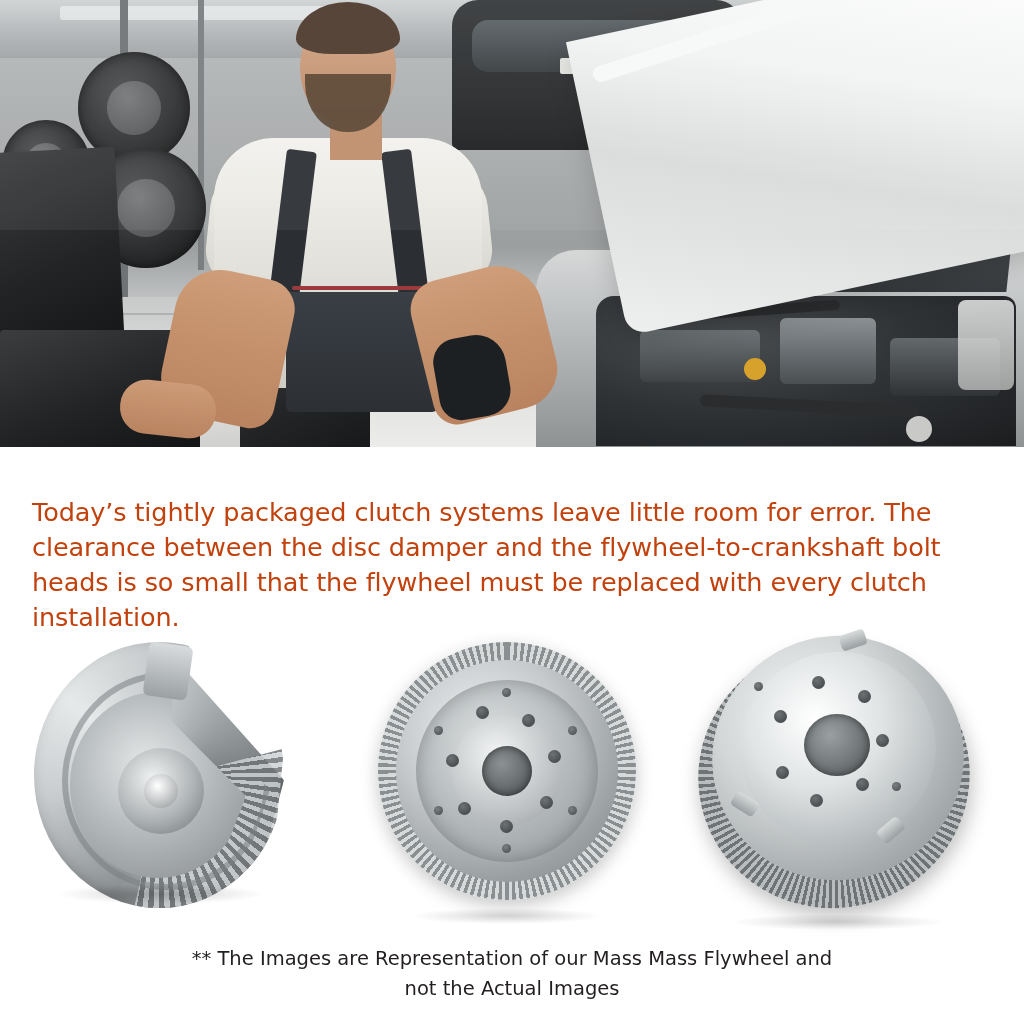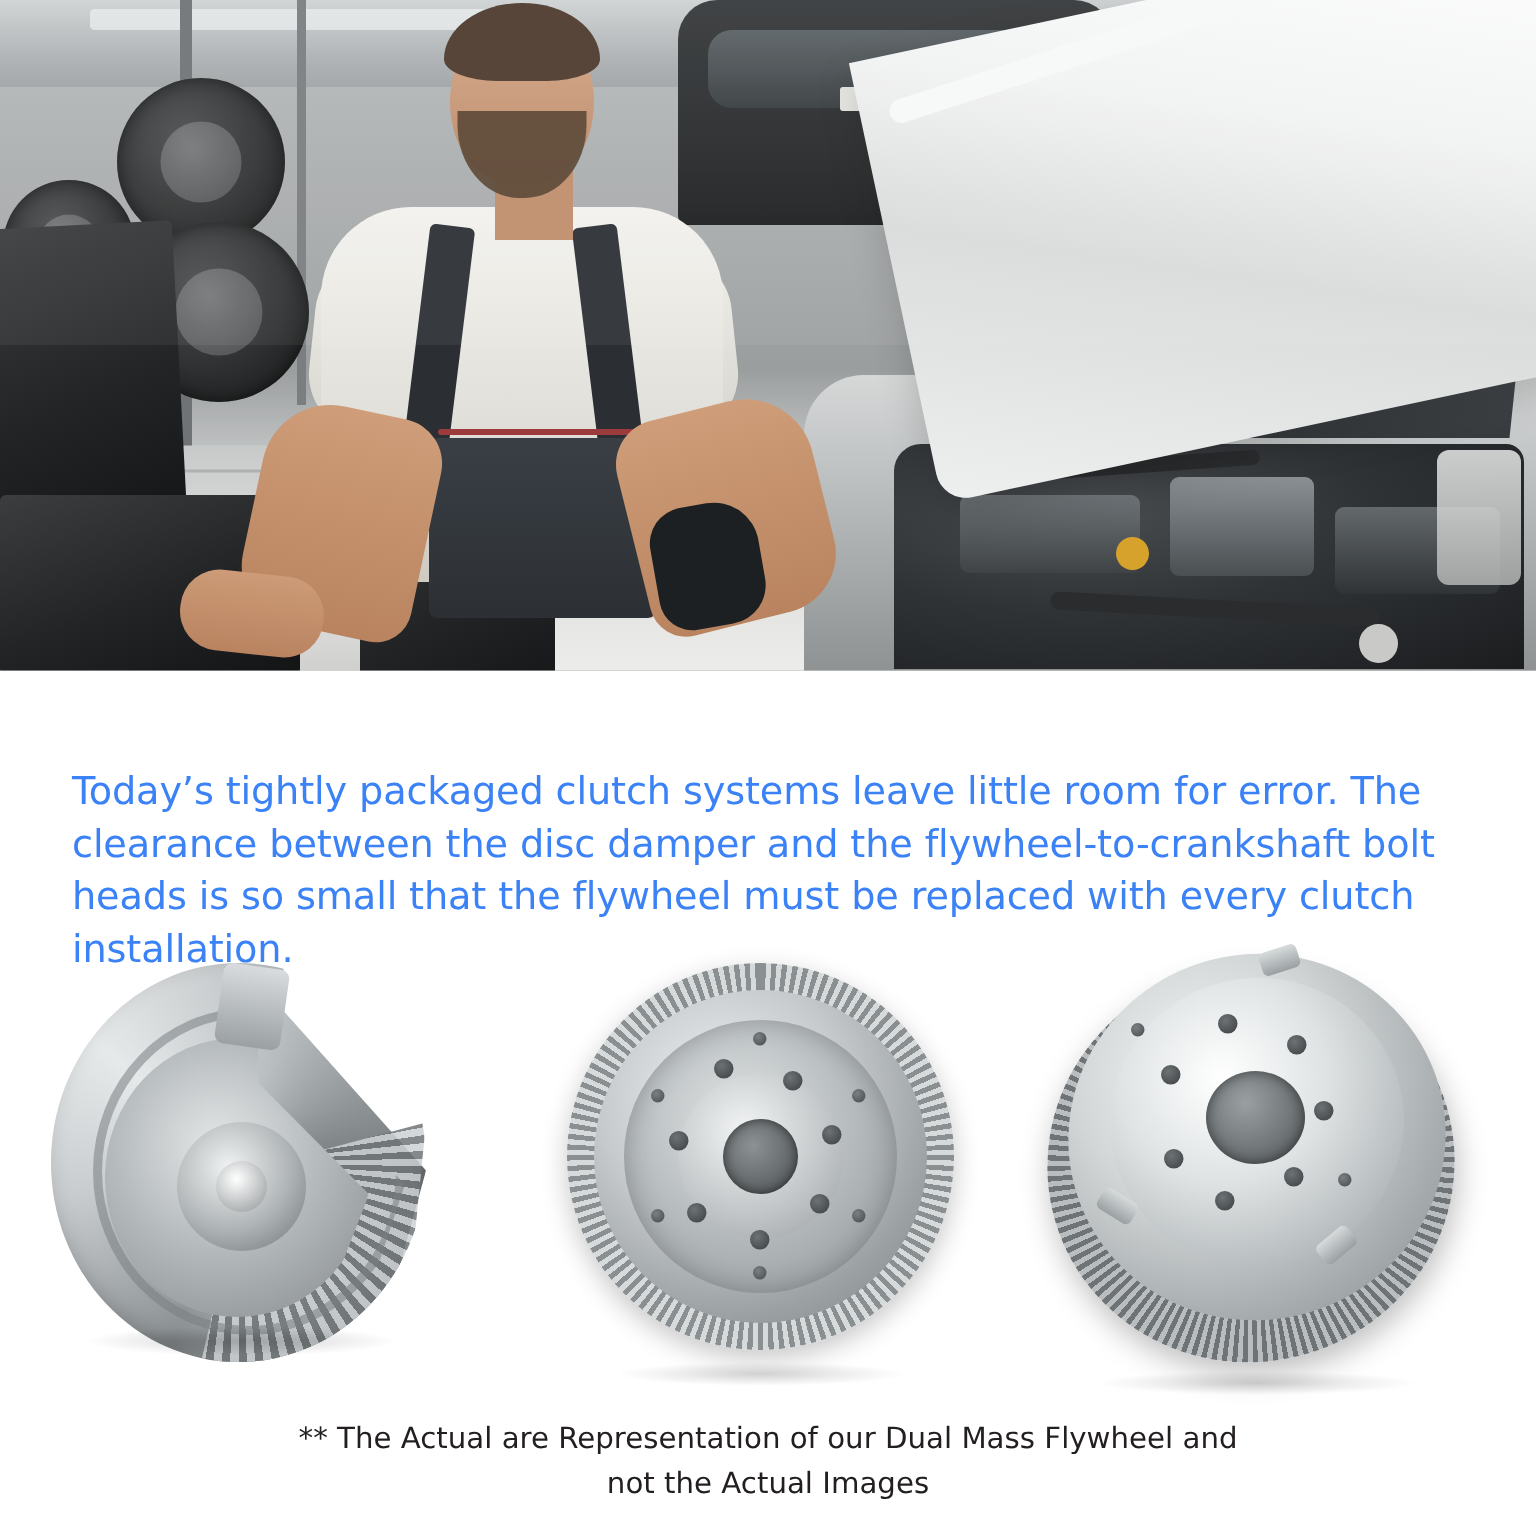--- a/index.html
+++ b/index.html
@@ -264,25 +264,25 @@
 
   
   .copy {
     position: absolute;
     left: 0; top: 447px;
     width: 1024px;
     padding: 48px 30px 0 32px;
     box-sizing: border-box;
   }
   .copy p {
-    margin: 16px;
+    margin: 0;
     font-family: "DejaVu Sans", sans-serif;
     font-size: 25.5px;
     line-height: 35px;
-    color: #3b82f6;
+    color: #c2410c;
     letter-spacing: -0.1px;
   }
 
   
   .products {
     position: absolute;
     left: 0; top: 620px;
     width: 1024px;
     height: 310px;
   }
@@ -548,17 +548,17 @@
       <div class="fw3-hub"></div>
       <div class="clip" style="left:152px; top:6px; transform:rotate(-18deg);"></div>
       <div class="clip" style="left:44px; top:170px; transform:rotate(32deg);"></div>
       <div class="clip" style="left:190px; top:196px; transform:rotate(-40deg);"></div>
       <div class="prod-shadow"></div>
     </div>
 
   </div>
 
   <div class="footnote">
-    <div>** The Actual are Representation of our Dual Mass Flywheel and</div>
+    <div>** The Images are Representation of our Mass Mass Flywheel and</div>
     <div>not the Actual Images</div>
   </div>
 
 </div>
 
 </body></html>

